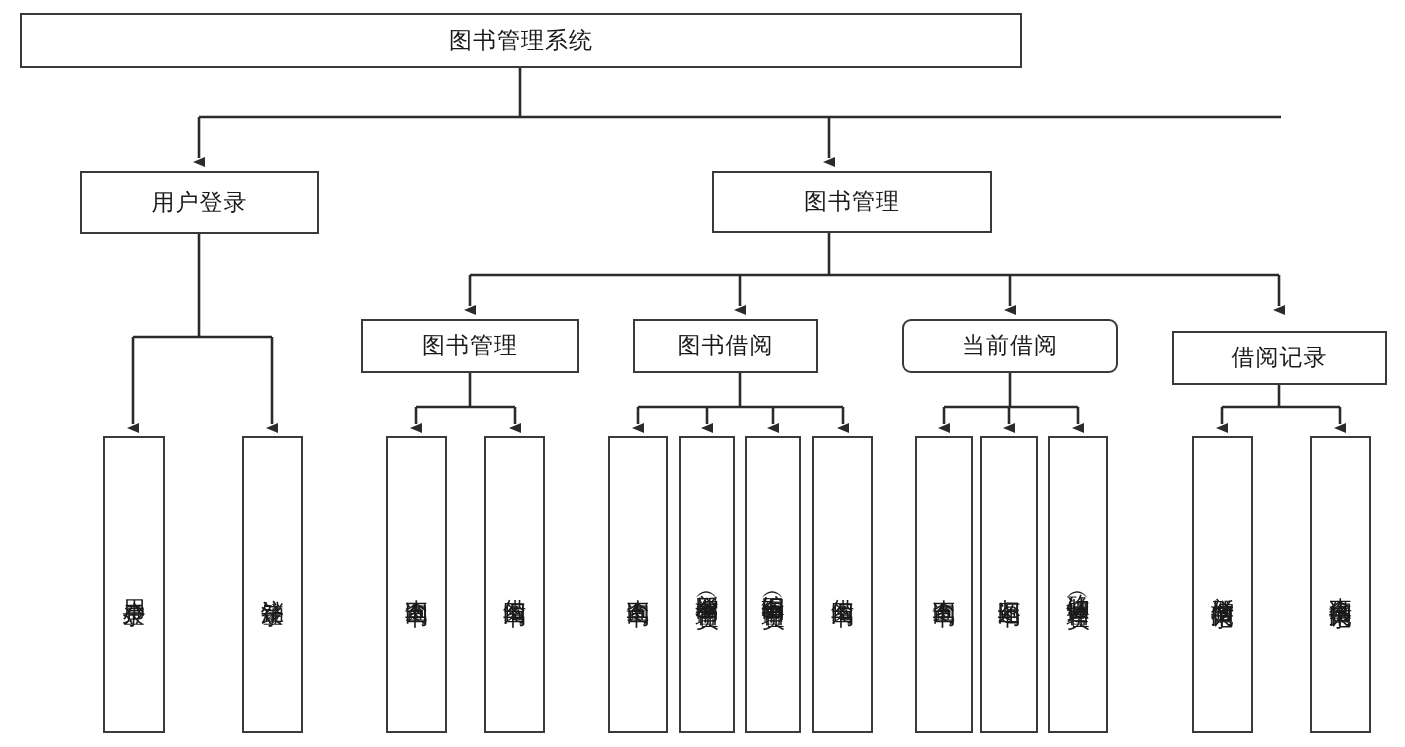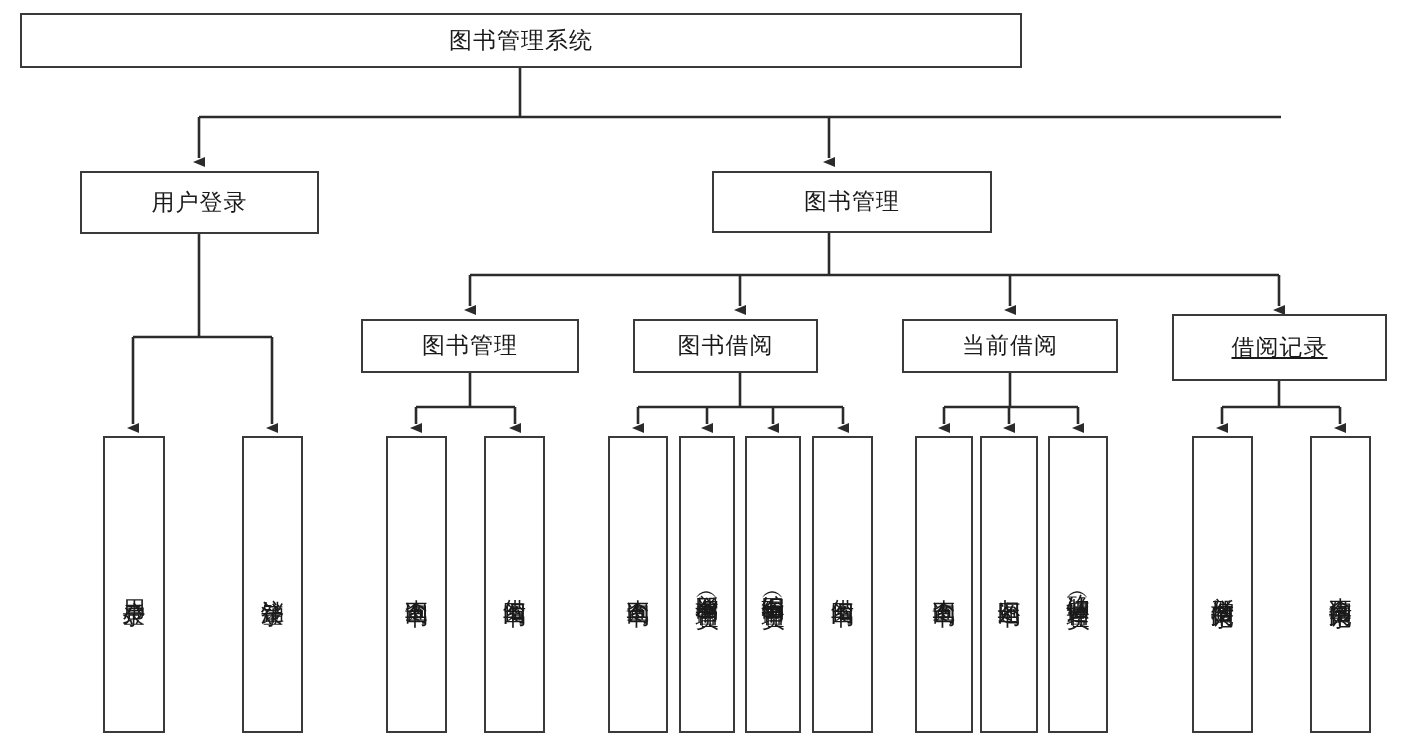--- a/index.html
+++ b/index.html
@@ -130,24 +130,24 @@
   <div class="node horiz" style="left:712px; top:171px; width:280px; height:62px;">
     <span>图书管理</span>
   </div>
 
   <div class="node horiz" style="left:361px; top:319px; width:218px; height:54px;">
     <span>图书管理</span>
   </div>
   <div class="node horiz" style="left:633px; top:319px; width:185px; height:54px;">
     <span>图书借阅</span>
   </div>
-  <div class="node horiz" style="left:902px; top:319px; width:216px; height:54px;">
+  <div class="node horiz" style="left:902px; top:319px; width:216px; height:54px;border-radius:9px;">
     <span>当前借阅</span>
   </div>
-  <div class="node horiz" style="left:1172px; top:314px; width:215px; height:67px;text-decoration:underline;">
+  <div class="node horiz" style="left:1172px; top:331px; width:215px; height:54px;">
     <span>借阅记录</span>
   </div>
 
   <div class="node vert" style="left:103px; top:436px; width:62px; height:297px;">
     <span class="vlabel">用户登录</span>
   </div>
   <div class="node vert" style="left:242px; top:436px; width:61px; height:297px;">
     <span class="vlabel">注销登录</span>
   </div>
 

